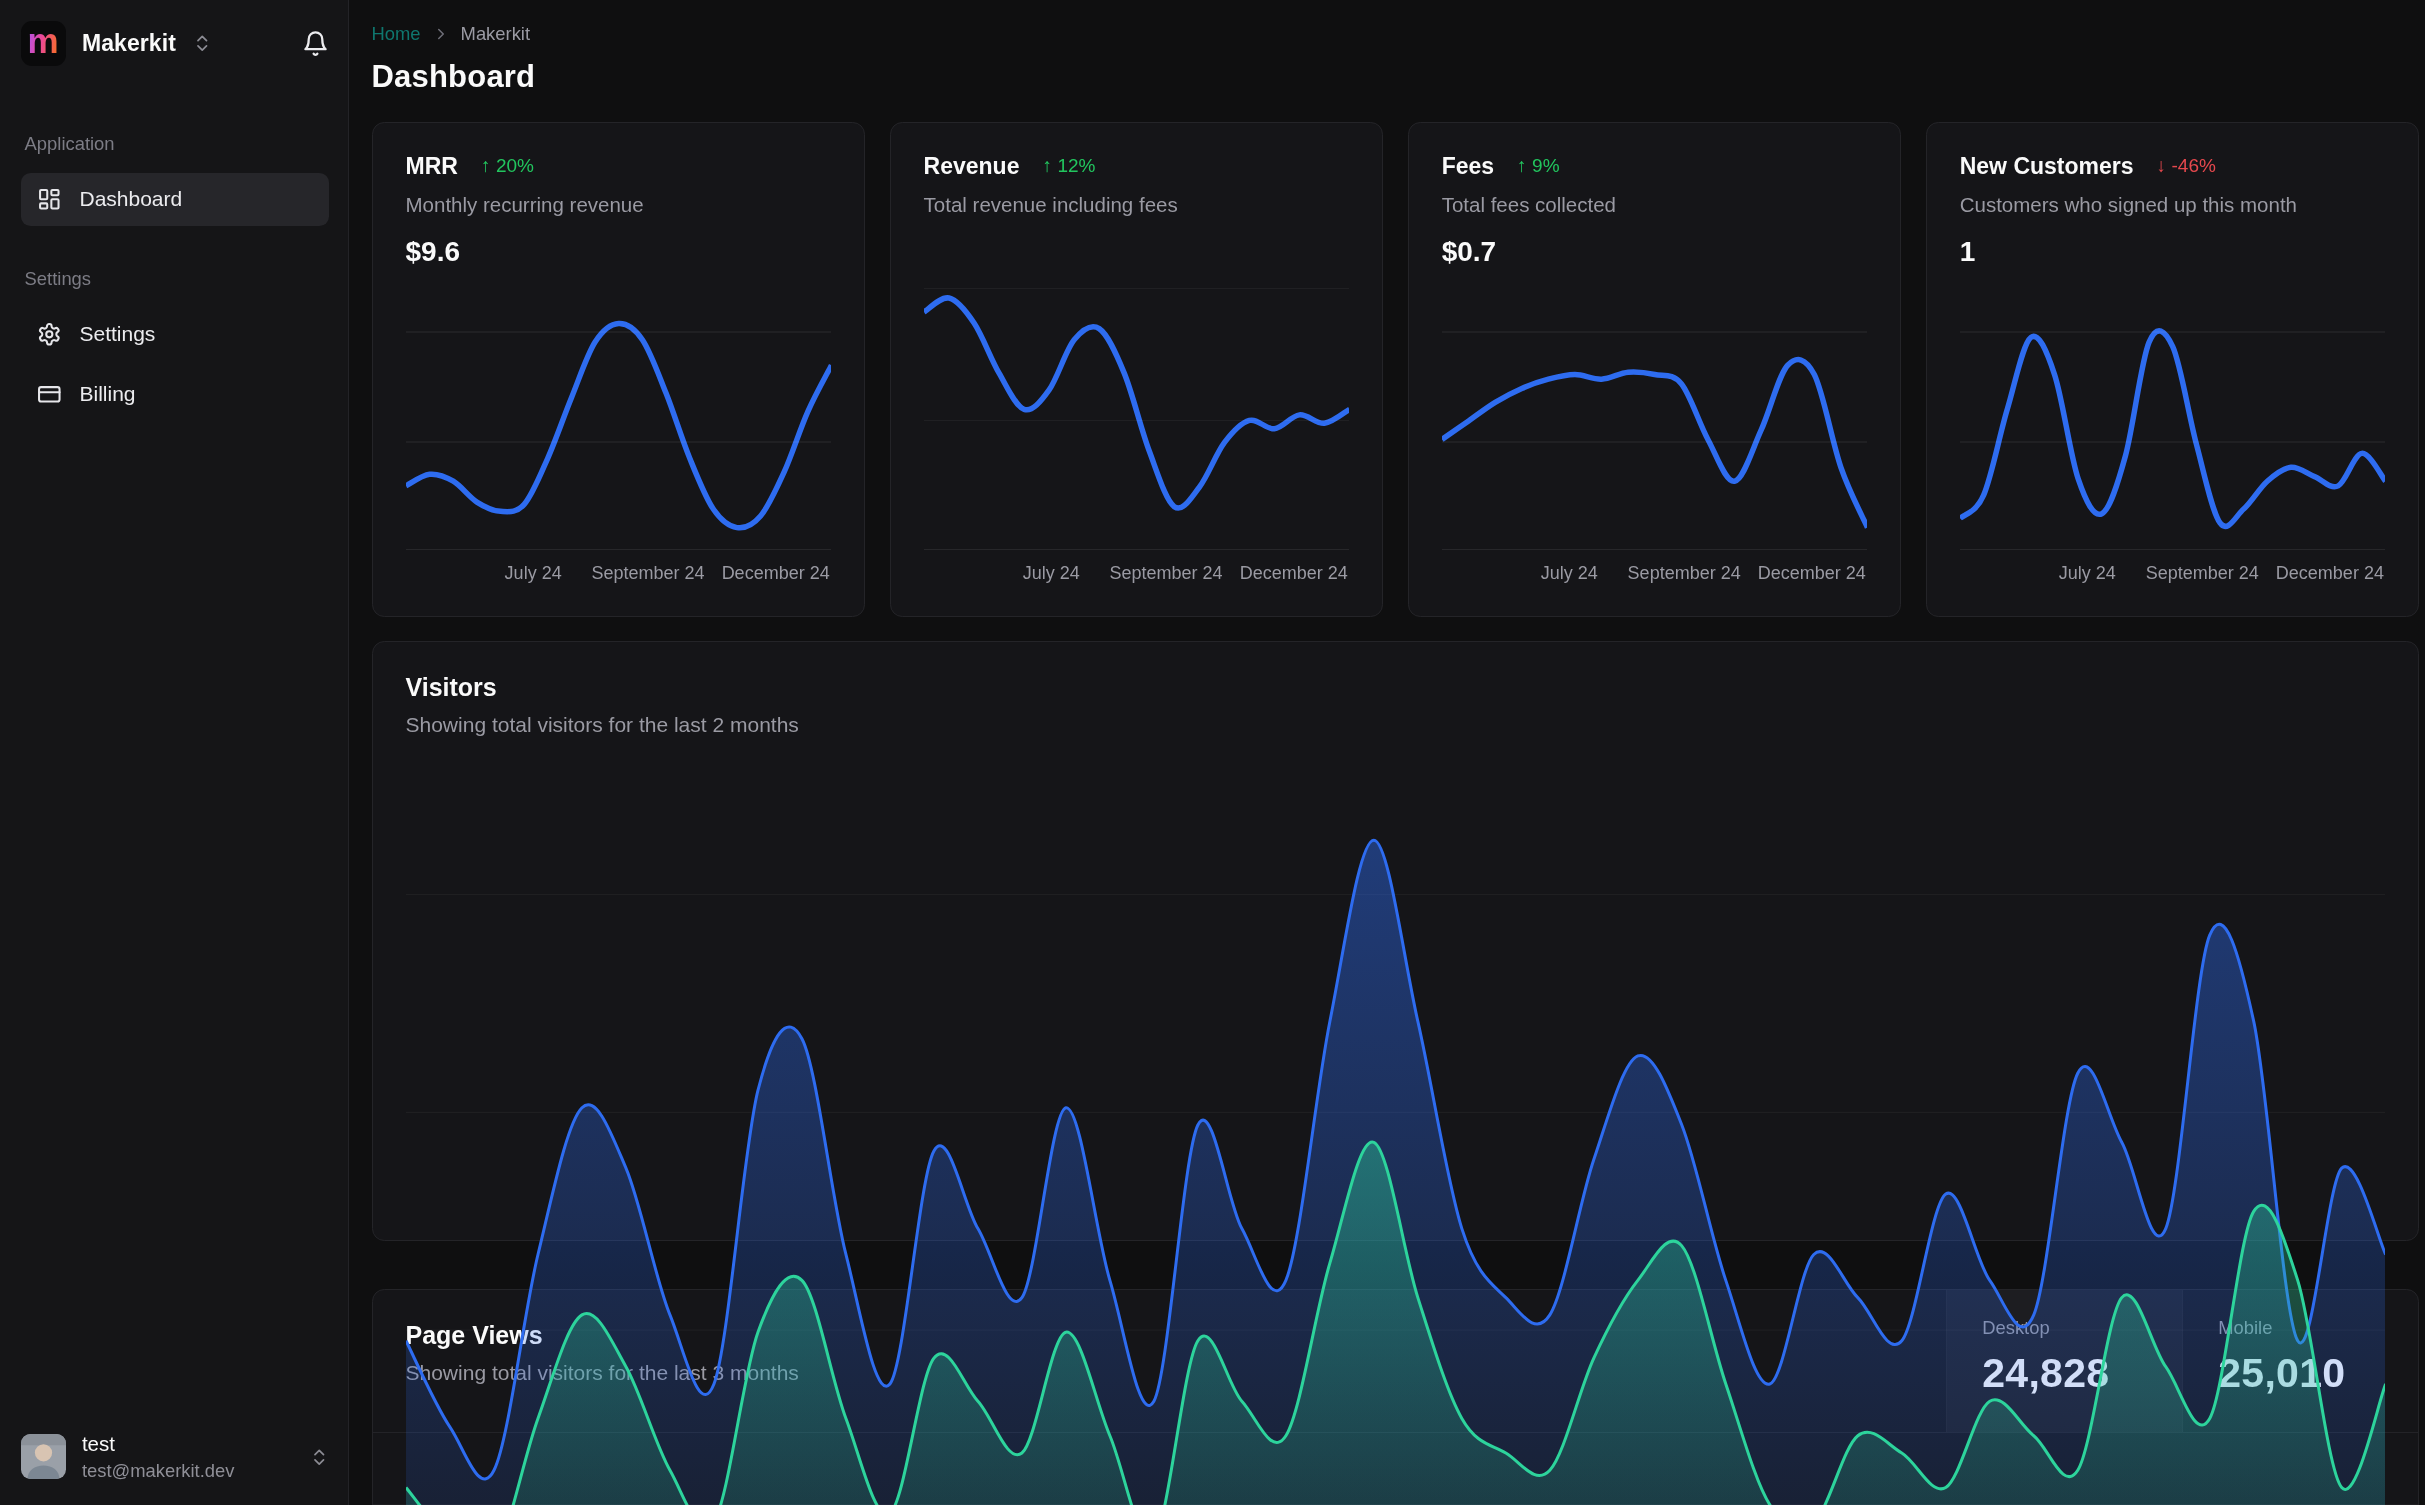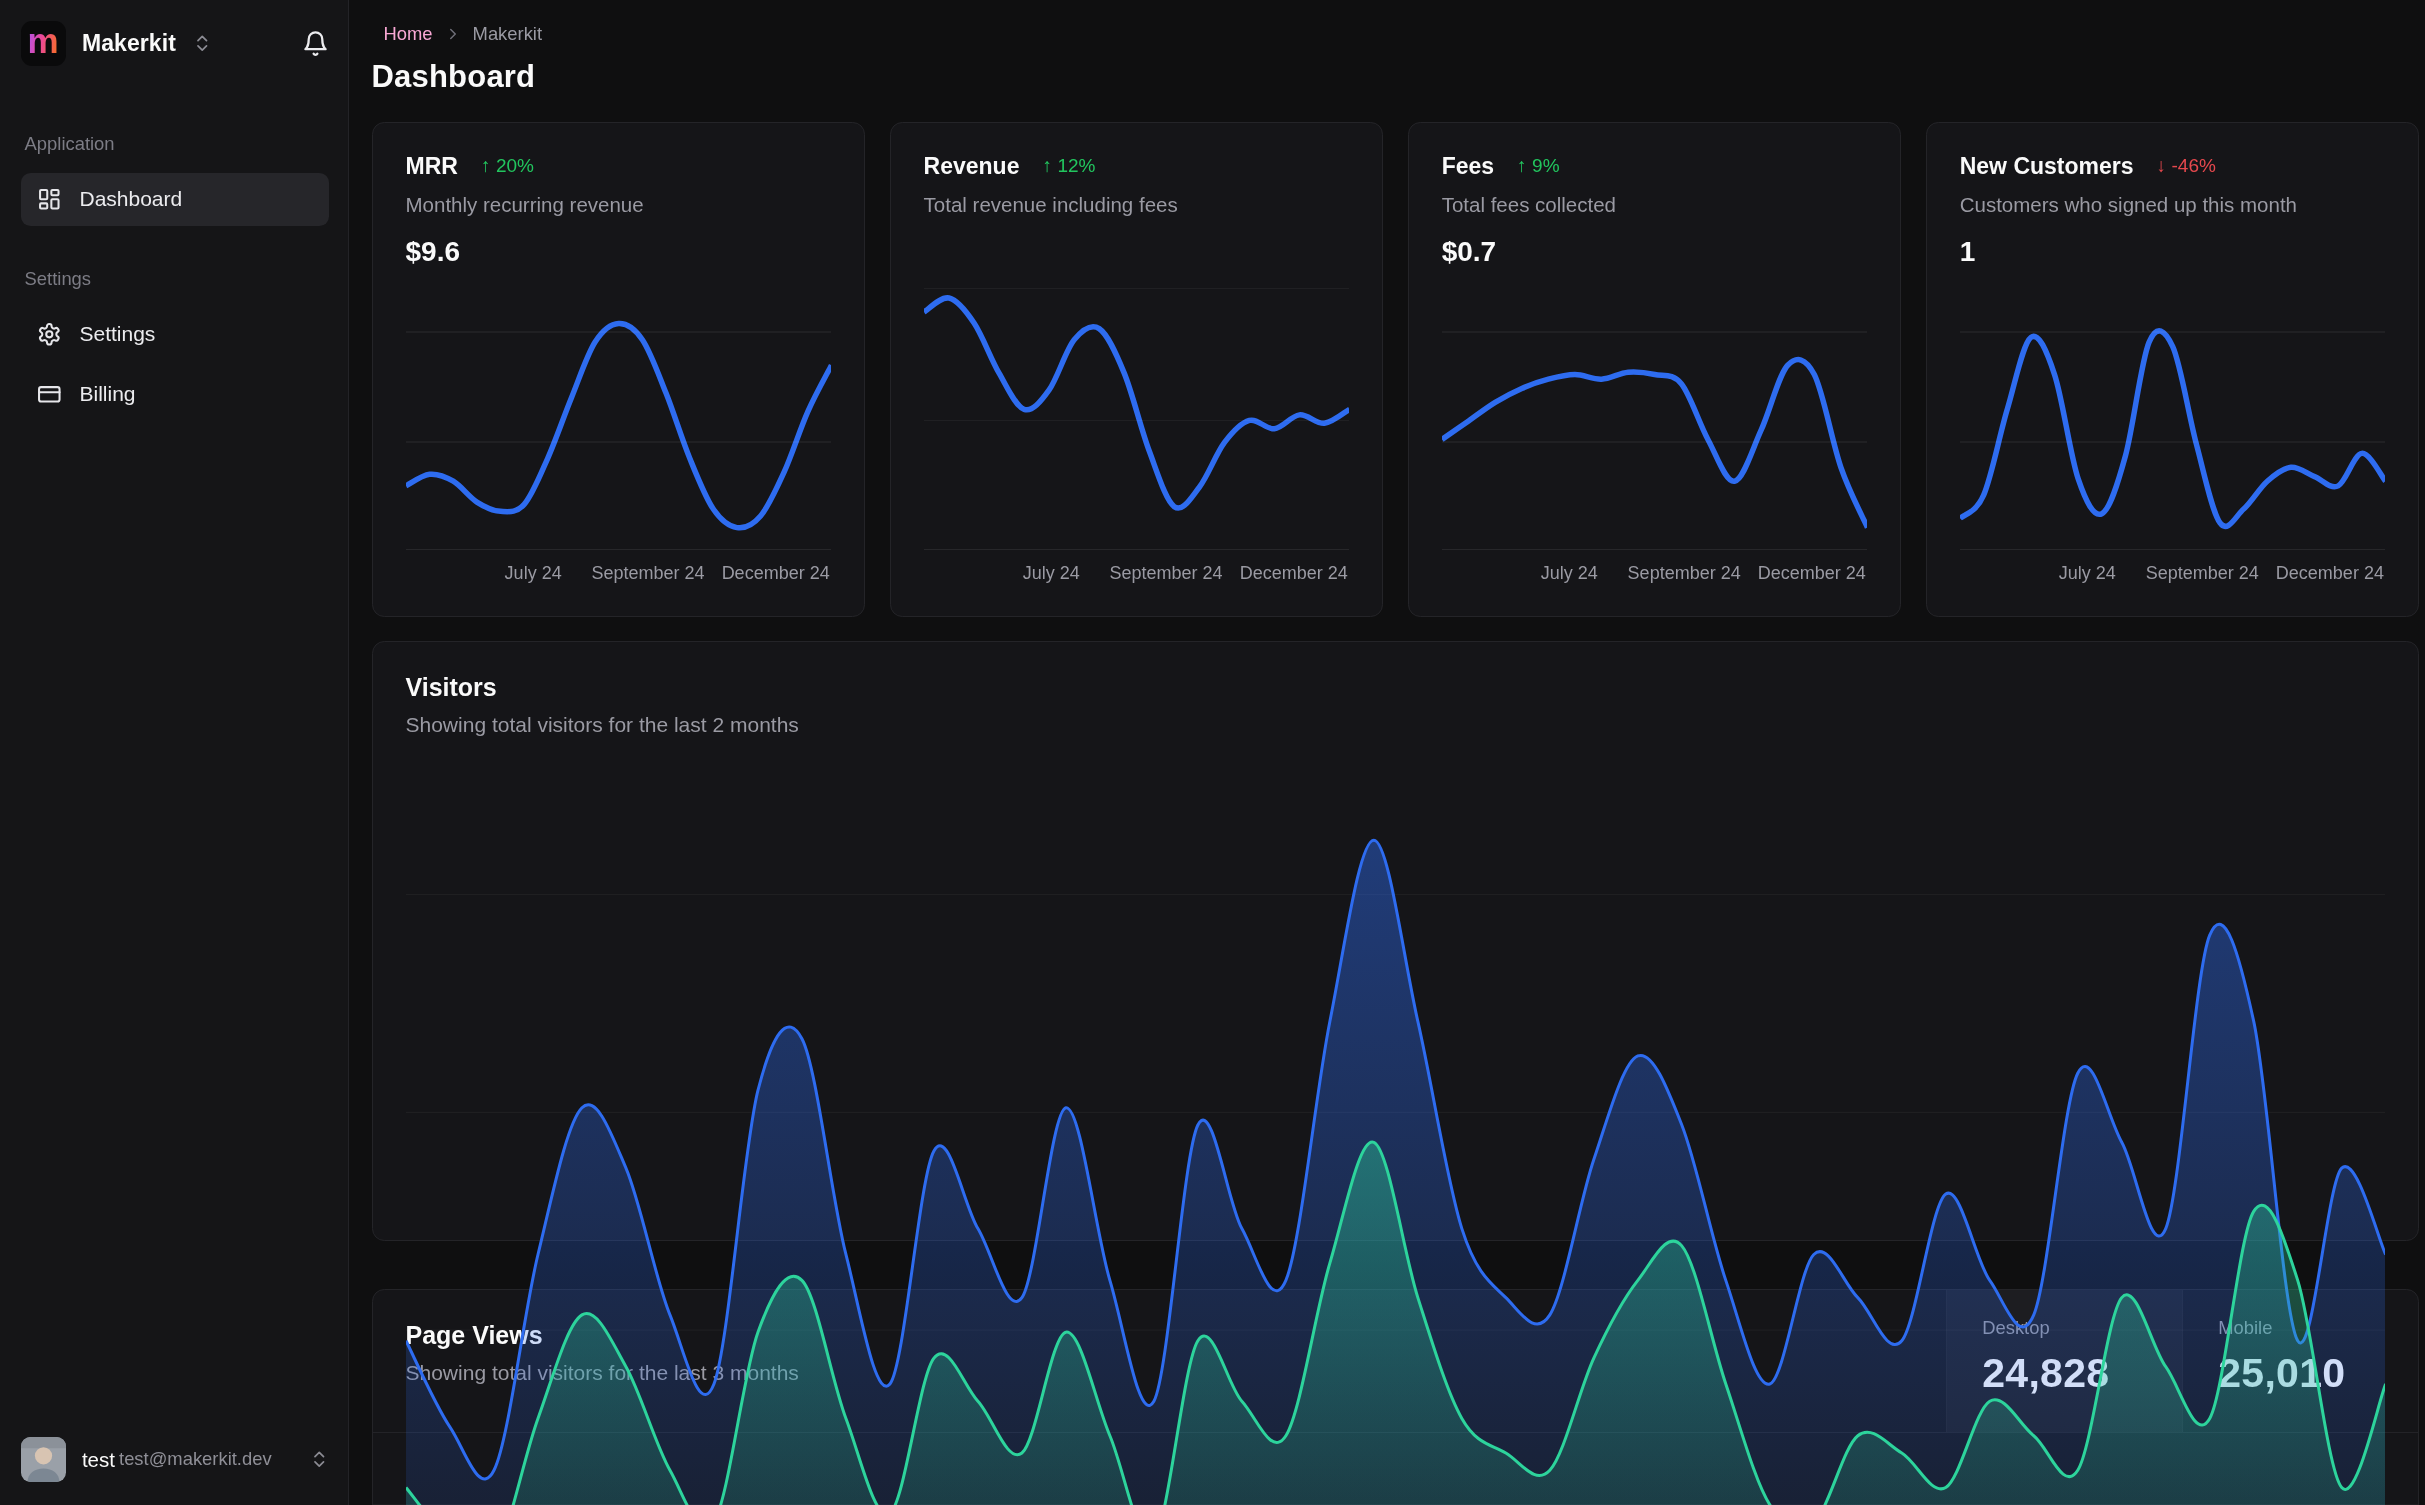--- a/index.html
+++ b/index.html
@@ -41,29 +41,29 @@
     display:flex; align-items:center; gap:18px;
     height:53px; border-radius:9.6px; padding:0 16.4px;
     font-size:21px; color:#ececef; cursor:pointer;
   }
   .nav-item + .nav-item { margin-top:6.8px; }
   .nav-item.active { background:#26262a; }
   .nav-icon { width:24.6px; height:24.6px; color:#e6e6ea; }
 
   .sidebar-footer { margin-top:auto; display:flex; align-items:center; gap:16.4px; cursor:pointer; }
   .avatar { width:45px; height:45px; border-radius:9.6px; overflow:hidden; flex:0 0 auto; }
-  .user-meta { display:flex; flex-direction:row; gap:4.1px; }
+  .user-meta { display:flex; flex-direction:column; gap:4.1px; }
   .user-name { font-size:20.5px; color:#fafafa; }
   .user-email { font-size:18.4px; color:#8f8f97; }
   .footer-chev { margin-left:auto; width:20.5px; height:20.5px; color:#8b8b93; }
 
   
   .main { flex:1; padding:23px 6.8px 0 22.5px; position:relative; }
   .breadcrumb { display:flex; align-items:center; gap:11px; font-size:18.4px; }
-  .crumb-home { color:#f9a8d4; cursor:pointer;margin-left:12px; }
+  .crumb-home { color:#0f766e; cursor:pointer; }
   .crumb-sep { width:18px; height:18px; color:#6f6f78; }
   .crumb-current { color:#9a9aa3; }
   .page-title { font-size:31px; font-weight:700; margin-top:13.6px; letter-spacing:0.2px; }
 
   
   .cards-row { display:grid; grid-template-columns:repeat(4,1fr); gap:24.6px; margin-top:27px; }
   .card {
     background:#151518; border:1.4px solid #242428; border-radius:12.3px;
   }
   .stat-card { padding:30px 33px 27px; height:495px; display:flex; flex-direction:column; }

